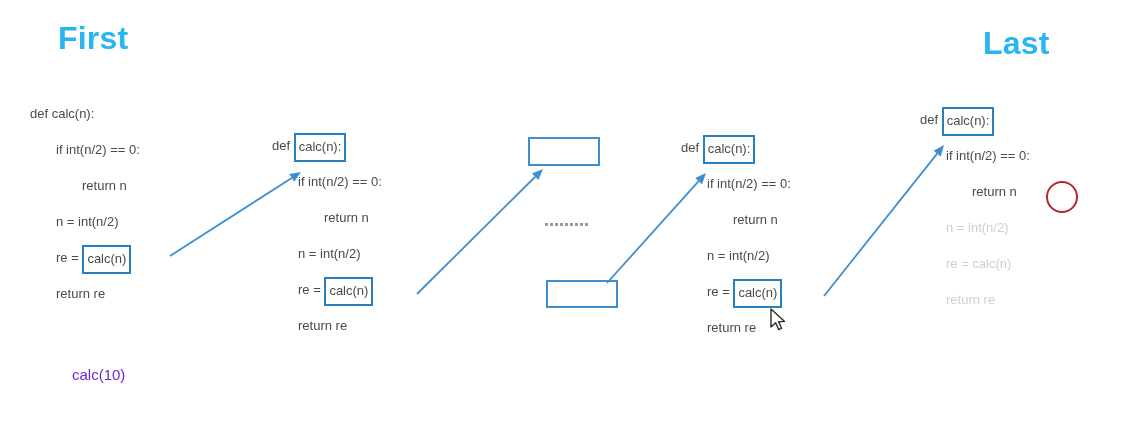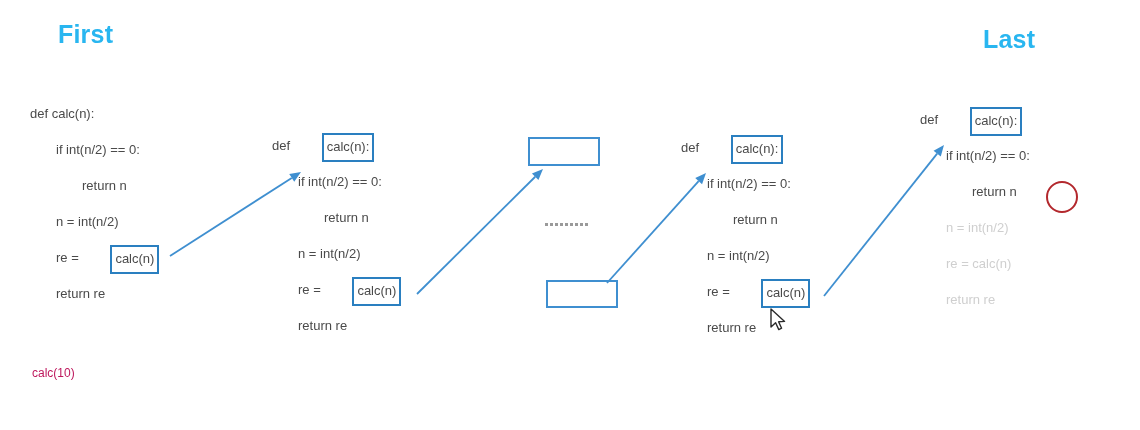--- a/index.html
+++ b/index.html
@@ -12,21 +12,21 @@
   }
   #canvas {
     position: relative;
     width: 1140px;
     height: 430px;
     background: #ffffff;
     overflow: hidden;
   }
   .label-heading {
     position: absolute;
-    font-size: 25px;
+    font-size: 32px;
     font-weight: 600;
     color: #29b6f0;
     letter-spacing: 0.2px;
     white-space: nowrap;
   }
   .code-block {
     position: absolute;
     font-size: 13px;
     color: #4a4a4a;
     white-space: nowrap;
@@ -43,27 +43,27 @@
   .dim {
     color: #cfcfcf;
   }
   .boxed {
     border: 2px solid #2a7fc0;
     padding: 1px 3px 2px 3px;
     display: inline-block;
     line-height: 22px;
     position: relative;
     top: 1px;
-    margin-left: 28px;
   }
   .call-line {
     position: absolute;
-    font-size: 12px;
-    color: #be185d;
+    font-size: 15px;
+    color: #6d28d9;
     white-space: nowrap;
+    margin-left: 40px;
   }
   .empty-box {
     position: absolute;
     border: 2px solid #3f8fd0;
     background: #ffffff;
     box-sizing: border-box;
   }
   .ellipsis-dots {
     position: absolute;
     display: flex;

